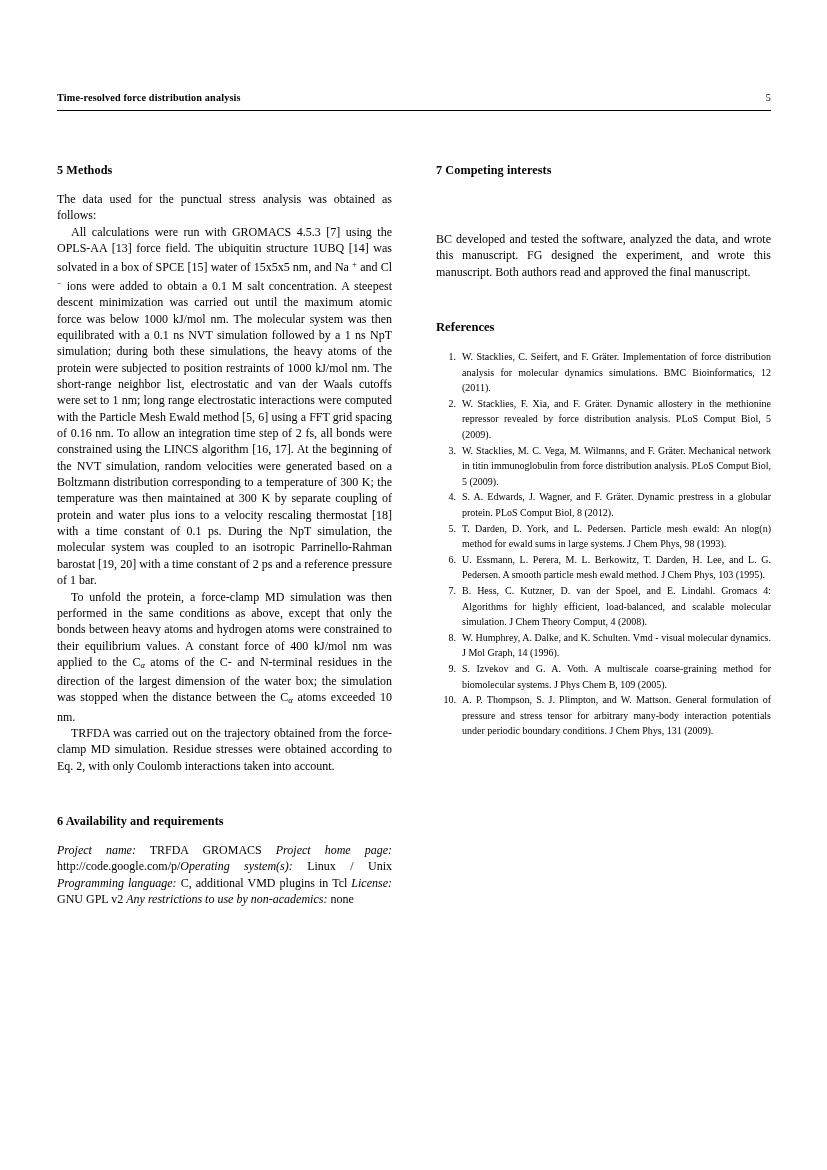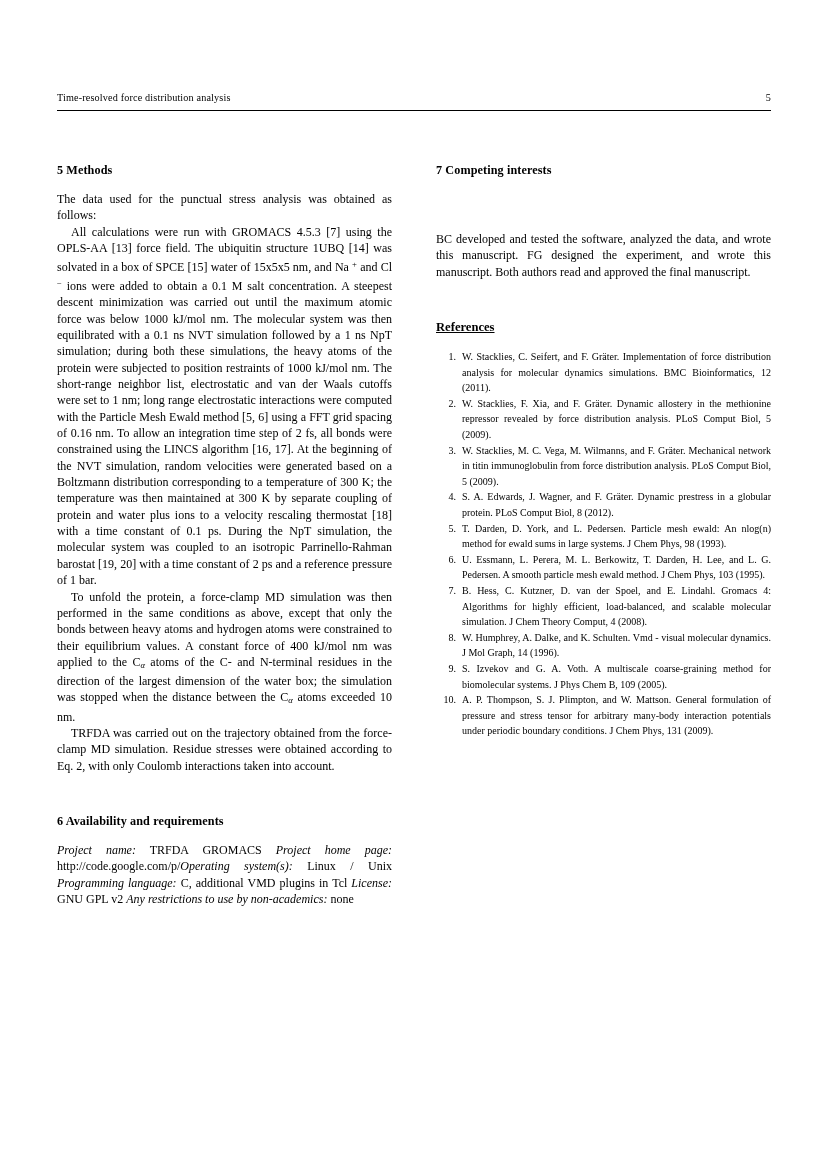--- a/index.html
+++ b/index.html
@@ -28,21 +28,21 @@
     position: absolute;
     left: 57px;
     top: 92px;
     width: 714px;
     display: flex;
     align-items: baseline;
     justify-content: space-between;
     font-size: 10.2px;
     letter-spacing: 0.15px;
   }
-  .runhead .rh-title { white-space: nowrap; }
+  .runhead .rh-title { white-space: nowrap; font-weight: bold; }
   .runhead .rh-page  { white-space: nowrap; }
   .rule {
     position: absolute;
     left: 57px;
     top: 110px;
     width: 714px;
     height: 1px;
     background: #000000;
   }
 
@@ -89,21 +89,20 @@
     font-style: italic;
     font-family: "Liberation Serif", serif;
   }
   i.lbl { font-style: italic; }
 
   
   h2.refhead {
     font-size: 12.6px;
     font-weight: bold;
     margin: 0 0 14px 0;
-    text-decoration: underline;
   }
   ol.refs {
     list-style: none;
     margin: 0;
     padding: 0;
     counter-reset: refc;
   }
   ol.refs > li {
     position: relative;
     counter-increment: refc;

